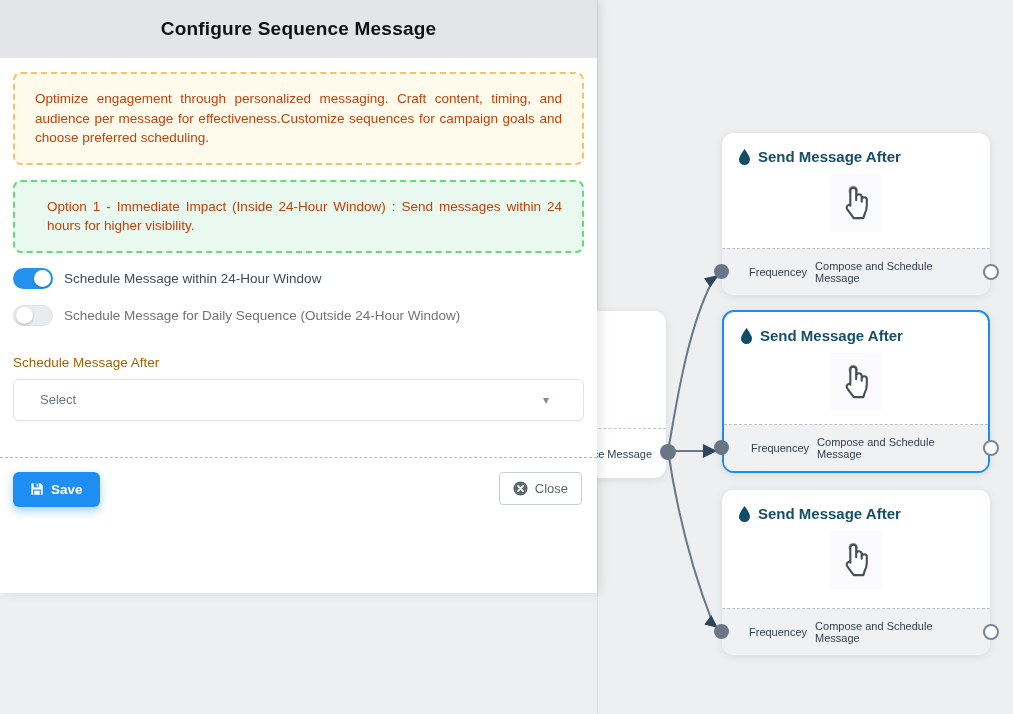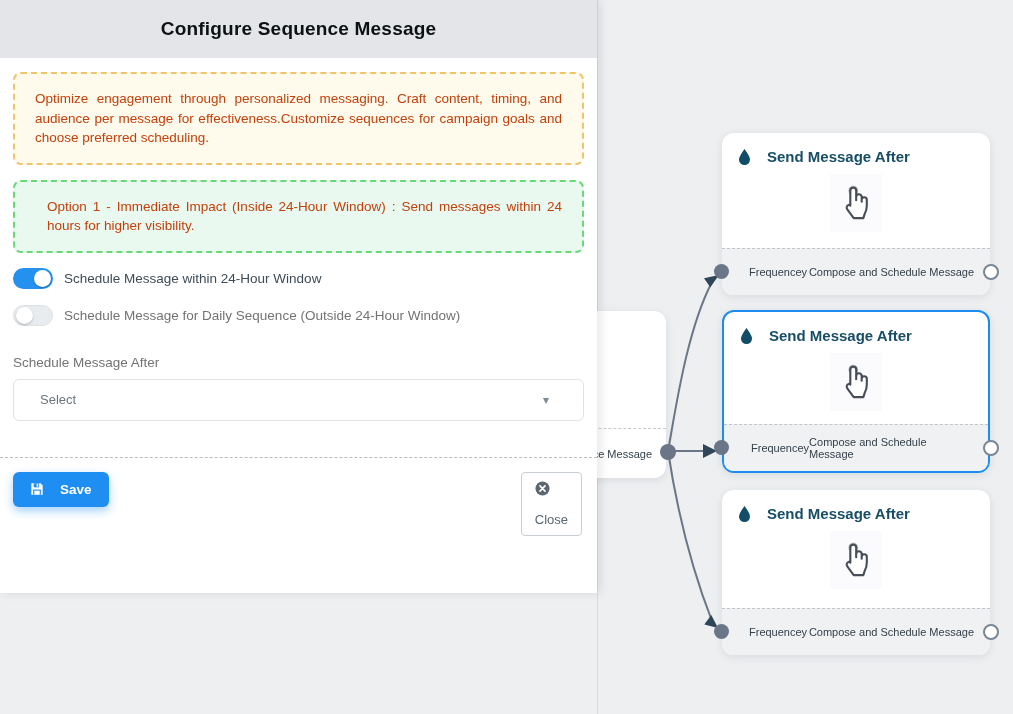--- a/index.html
+++ b/index.html
@@ -25,50 +25,50 @@
   .switch.on  { background:#2491ef; }
   .switch.off { background:#e9ecef; border:1px solid #dde1e5; }
   .knob { position:absolute; top:2px; width:17px; height:17px; border-radius:50%; background:#ffffff;
           box-shadow:0 1px 2px rgba(0,0,0,.25); }
   .switch.on  .knob { right:2px; }
   .switch.off .knob { left:2px; top:1px; }
   .toggle-label { margin-left:11px; font-size:13.5px; }
   .toggle-label.dark  { color:#3d4c58; }
   .toggle-label.muted { color:#737373; }
 
-  .field-label { margin-top:29px; font-size:13.5px; color:#737373; }
+  .field-label { margin-top:29px; font-size:13.5px; color:#a16207; }
   .select { margin-top:9px; height:42px; border:1px solid #dfe3e7; border-radius:6px; background:#fff;
             display:flex; align-items:center; justify-content:space-between; padding:0 34px 0 26px; cursor:pointer; }
   .select-value { font-size:13px; color:#6c757d; }
   .select-caret { font-size:12px; color:#7f8a93; }
 
   .divider { margin-top:36px; border-top:1px dashed #b6bcc2; }
   .modal-footer { display:flex; justify-content:space-between; align-items:flex-start; padding:14px 15px 0 13px; }
-  .btn { display:inline-flex; align-items:flex-start; gap:16px; cursor:pointer; border:none; }
+  .btn { display:inline-flex; align-items:center; gap:7px; cursor:pointer; border:none; }
   .btn-save { background:#1e8ef2; color:#fff; font-weight:bold; font-size:13.5px; padding:10px 17px;
               border-radius:6px; box-shadow:0 4px 10px rgba(30,142,242,.40); }
   .btn-close { background:#fff; color:#5b6670; font-size:13px; padding:8px 13px;
-               border:1px solid #c8ced3; border-radius:4px;flex-direction:column; }
+               border:1px solid #c8ced3; border-radius:4px; }
 
   
   .flow-panel { position:absolute; left:597px; top:0; width:416px; height:714px;
                 background:#edeff1; border-left:1px solid #dadde0; }
   .edges { position:absolute; left:0; top:0; width:416px; height:714px; z-index:1; pointer-events:none; }
   .edges path { pointer-events:stroke; }
 
   .node { position:absolute; left:124px; width:268px; background:#ffffff; border-radius:12px;
           box-shadow:0 2px 8px rgba(40,50,60,.10); z-index:2; cursor:pointer; }
   .node.selected { border:2px solid #1d8cf0; }
-  .node-title { display:flex; align-items:center; gap:16px; margin:15px 0 0 16px; }
+  .node-title { display:flex; align-items:center; gap:7px; margin:15px 0 0 16px; }
   .node-title-text { font-size:15px; font-weight:bold; color:#174e66; }
   .tap-wrap { width:52px; height:58px; margin:9px auto 0 auto; background:#fbfafc;
               display:flex; align-items:center; justify-content:center; }
   .node-footer { position:absolute; left:0; right:0; bottom:0; height:47px; background:#f0f1f3;
                  border-top:1px dashed #bfc5ca; border-radius:0 0 11px 11px;
-                 display:flex; align-items:center; justify-content:space-between; padding:0 16px 0 27px; }
+                 display:flex; align-items:center; justify-content:space-between; padding:0 16px 0 27px;gap:8px; }
   .node.selected .node-footer { border-radius:0 0 9px 9px; }
   .hlabel { font-size:11px; color:#33414d; }
   .dot-left { position:absolute; left:-8px; bottom:16px; width:15px; height:15px; border-radius:50%;
               background:#6a7687; z-index:3; cursor:crosshair; }
   .ring-right { position:absolute; right:-9px; bottom:15px; width:16px; height:16px; border-radius:50%;
                 background:#fff; border:2px solid #7b8794; z-index:3; cursor:crosshair; }
   .node.selected .dot-left { left:-10px; }
   .node.selected .ring-right { right:-11px; }
 
   .partial-node { position:absolute; left:-64px; top:311px; width:132px; height:167px; background:#fff;

